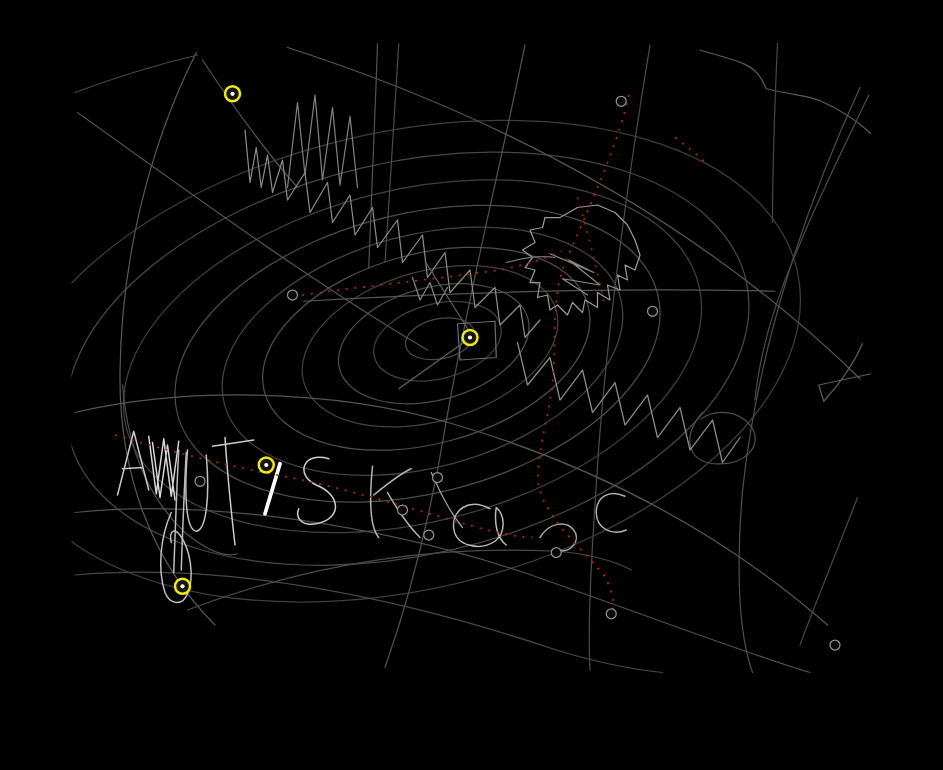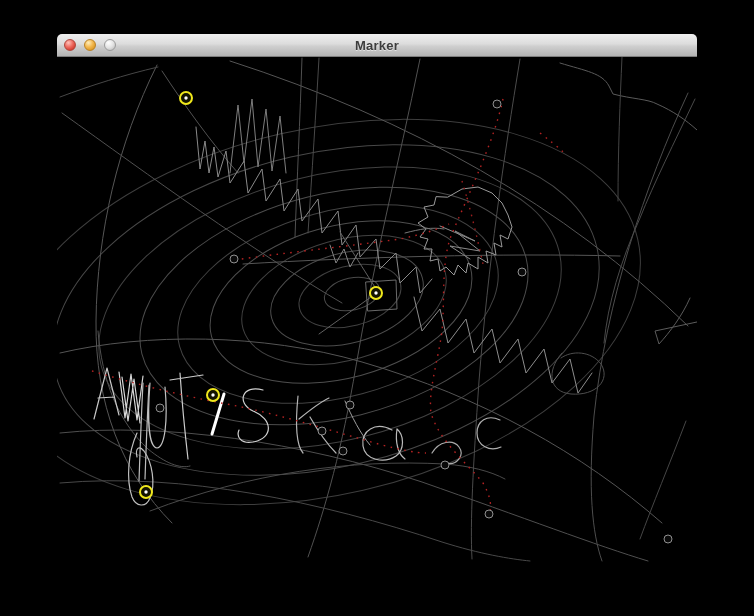--- a/index.html
+++ b/index.html
@@ -30,28 +30,20 @@
   }
   .content{
     position:relative;width:640px;height:515px;background:#000;overflow:hidden;
   }
   svg{display:block;}
 </style>
 </head>
 <body>
 
 <div class="window">
-  <div class="titlebar">
-    <div class="lights">
-      <div class="light close"></div>
-      <div class="light min"></div>
-      <div class="light zoom"></div>
-    </div>
-    <div class="title">Marker</div>
-  </div>
   <div class="content">
     <svg width="640" height="515" viewBox="57 56 640 515" xmlns="http://www.w3.org/2000/svg" style="background: rgb(0, 0, 0);">
         <ellipse cx="352" cy="293" rx="28" ry="16" transform="rotate(-12 352 293)" fill="none" stroke="#4a4a4a" stroke-width="1"></ellipse>
         <ellipse cx="350" cy="295" rx="52" ry="30" transform="rotate(-14 350 295)" fill="none" stroke="#404040" stroke-width="1"></ellipse>
         <ellipse cx="347" cy="297" rx="78" ry="45" transform="rotate(-15 347 297)" fill="none" stroke="#4c4c4c" stroke-width="1"></ellipse>
         <ellipse cx="344" cy="299" rx="105" ry="60" transform="rotate(-16 344 299)" fill="none" stroke="#424242" stroke-width="1"></ellipse>
         <ellipse cx="341" cy="301" rx="134" ry="76" transform="rotate(-15 341 301)" fill="none" stroke="#4e4e4e" stroke-width="1"></ellipse>
         <ellipse cx="338" cy="303" rx="164" ry="93" transform="rotate(-15 338 303)" fill="none" stroke="#434343" stroke-width="1"></ellipse>
         <ellipse cx="334" cy="305" rx="198" ry="112" transform="rotate(-14 334 305)" fill="none" stroke="#4c4c4c" stroke-width="1"></ellipse>
         <ellipse cx="330" cy="307" rx="236" ry="133" transform="rotate(-14 330 307)" fill="none" stroke="#414141" stroke-width="1"></ellipse>

